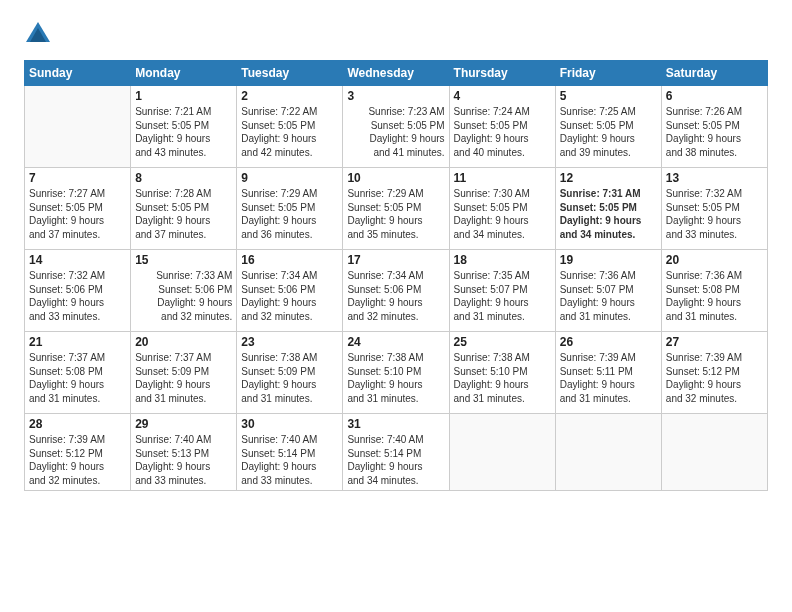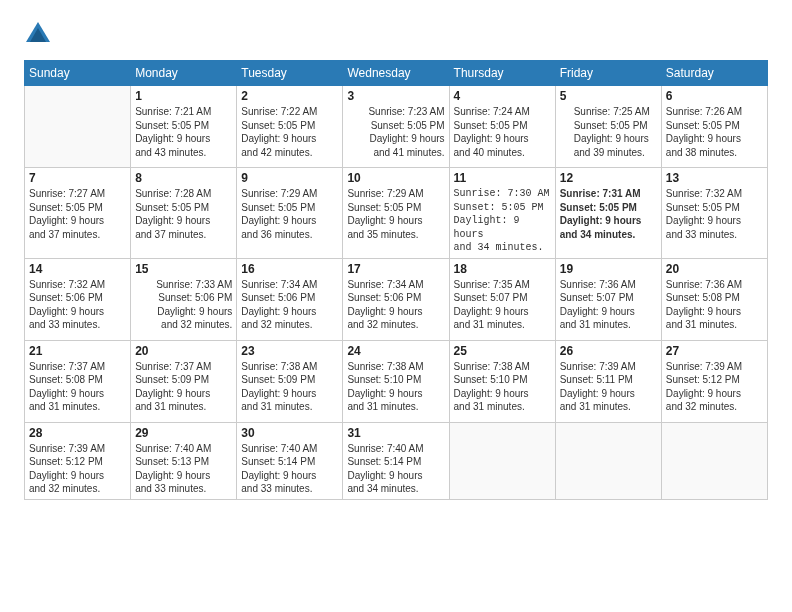--- a/index.html
+++ b/index.html
@@ -55,21 +55,21 @@
       width: 100%;
       border-collapse: collapse;
       font-size: 10.5px;
     }
     .calendar th {
       background: #2a7ab5;
       color: #fff;
       padding: 5px 4px;
       text-align: left;
       font-size: 12px;
-      font-weight: normal;
+      font-weight: bold;
       border: 1px solid #2a7ab5;
     }
     .calendar td {
       border: 1px solid #ccc;
       vertical-align: top;
       padding: 3px 4px;
       width: calc(100% / 7);
       min-height: 70px;
       height: 82px;
     }
@@ -150,21 +150,21 @@
           </td>
           <td>
             <div class="day-num">4</div>
             <div class="day-info" style="white-space: pre-line;">Sunrise: 7:24 AM
 Sunset: 5:05 PM
 Daylight: 9 hours
 and 40 minutes.</div>
           </td>
           <td>
             <div class="day-num">5</div>
-            <div class="day-info" style="white-space: pre-line; margin-left: 14px;">Sunrise: 7:25 AM
+            <div class="day-info" style="white-space: pre-line;">Sunrise: 7:25 AM
 Sunset: 5:05 PM
 Daylight: 9 hours
 and 39 minutes.</div>
           </td>
           <td>
             <div class="day-num">6</div>
             <div class="day-info" style="white-space: pre-line;">Sunrise: 7:26 AM
 Sunset: 5:05 PM
 Daylight: 9 hours
 and 38 minutes.</div>
@@ -194,21 +194,21 @@
           </td>
           <td>
             <div class="day-num">10</div>
             <div class="day-info" style="white-space: pre-line;">Sunrise: 7:29 AM
 Sunset: 5:05 PM
 Daylight: 9 hours
 and 35 minutes.</div>
           </td>
           <td>
             <div class="day-num">11</div>
-            <div class="day-info" style="white-space: pre-line; font-family: Liberation Mono, monospace;">Sunrise: 7:30 AM
+            <div class="day-info" style="white-space: pre-line;">Sunrise: 7:30 AM
 Sunset: 5:05 PM
 Daylight: 9 hours
 and 34 minutes.</div>
           </td>
           <td>
             <div class="day-num">12</div>
             <div class="day-info" style="white-space: pre-line; font-weight: bold;">Sunrise: 7:31 AM
 Sunset: 5:05 PM
 Daylight: 9 hours
 and 34 minutes.</div>

